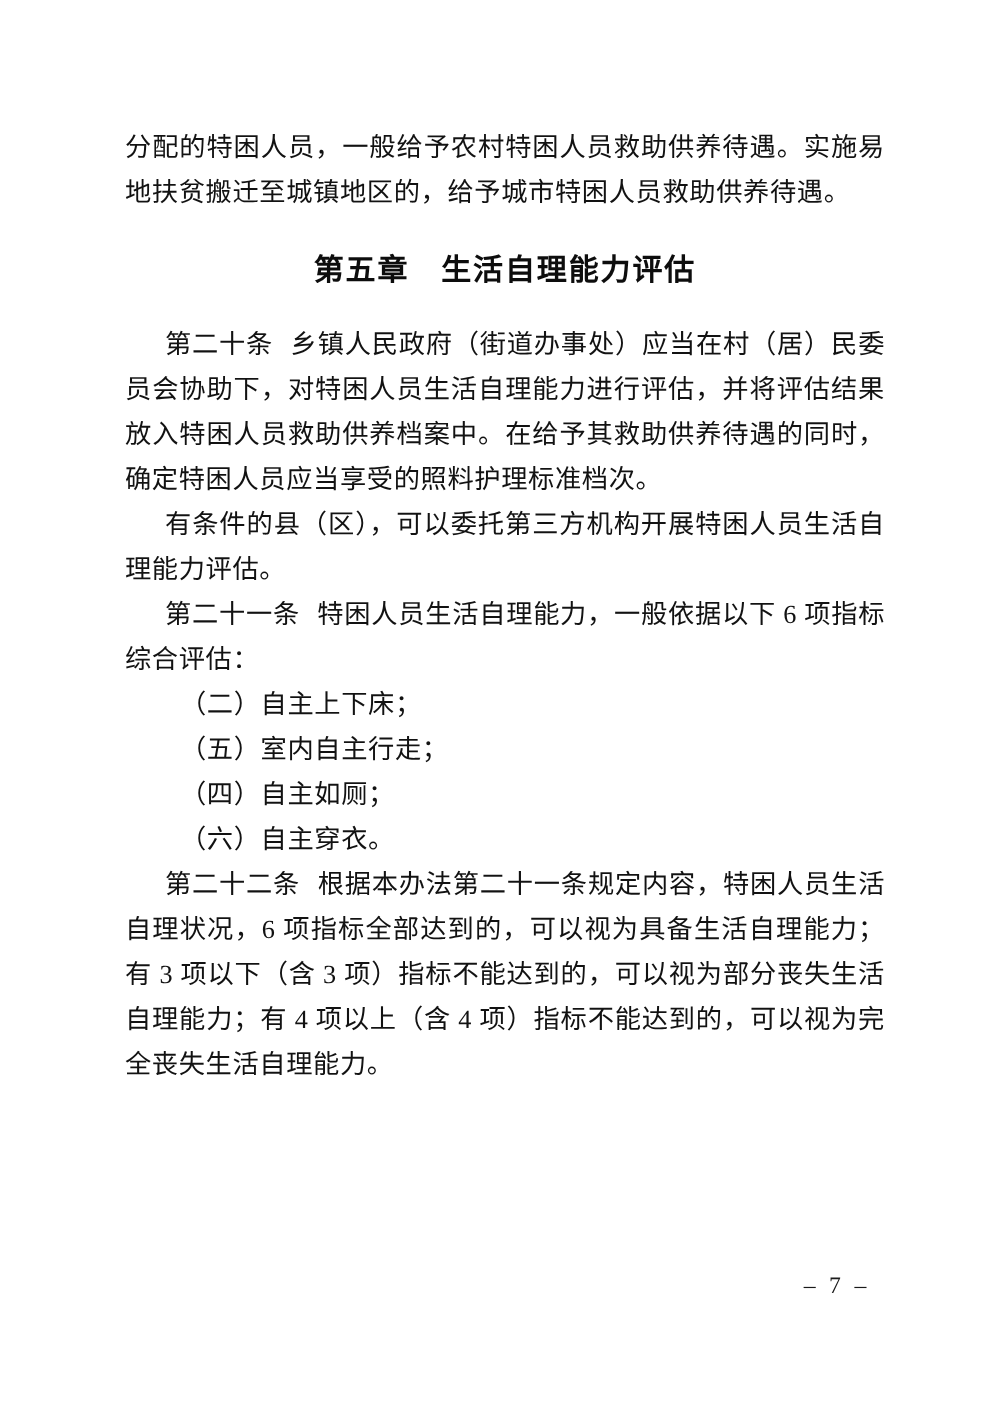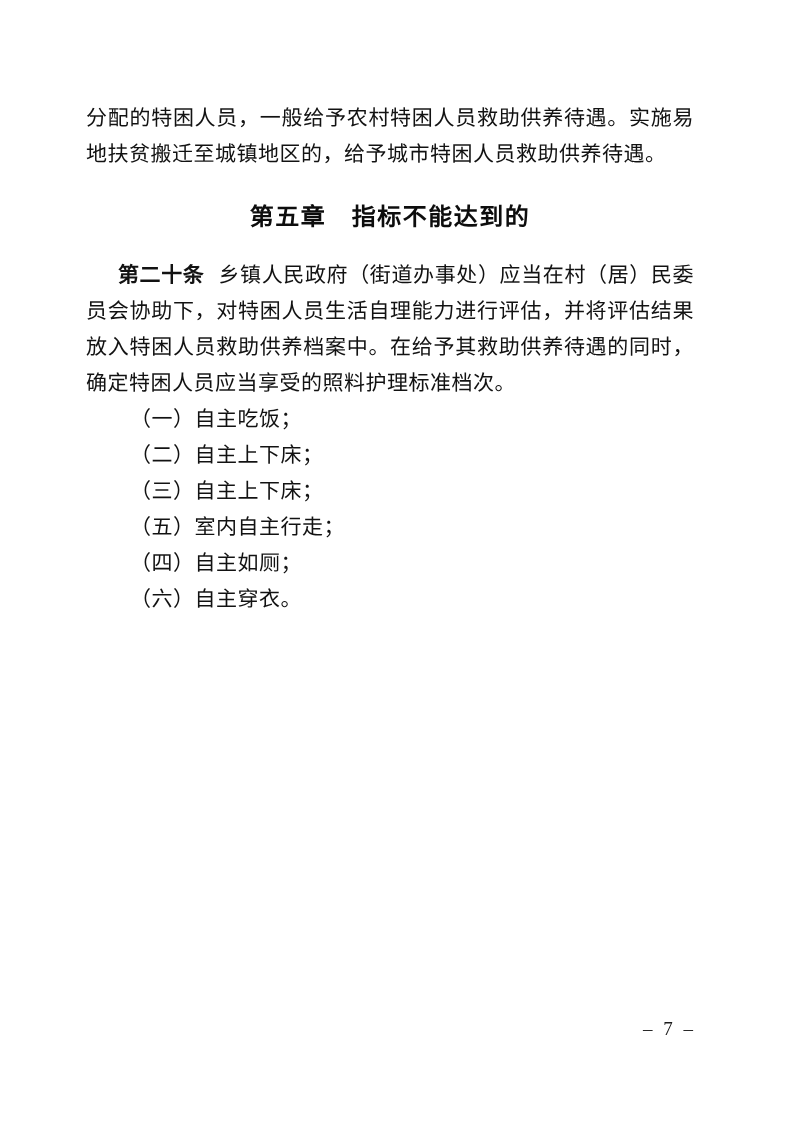--- a/index.html
+++ b/index.html
@@ -11,40 +11,40 @@
     position: relative;
     width: 794px;
     height: 1123px;
     background: #ffffff;
     color: #121212;
     font-family: "Liberation Serif", "DejaVu Serif", serif;
     overflow: hidden;
   }
   .content {
     position: absolute;
-    left: 86px;
+    left: 100px;
     top: 100px;
     width: 608px;
   }
   .para {
     margin: 0;
     font-size: 21px;
     line-height: 36px;
     letter-spacing: 0.5px;
     text-align: justify;
     text-justify: inter-ideograph;
   }
   .para.indent {
     text-indent: 32px;
   }
   .para.list-indent {
     text-indent: 44px;
   }
   .article-no {
-    font-weight: bold;
+    font-weight: normal;
     margin-right: 14px;
   }
   .chapter-title {
     margin: 30px 0 25px 0;
     font-family: "Liberation Sans", "DejaVu Sans", sans-serif;
     font-weight: bold;
     font-size: 24px;
     line-height: 30px;
     letter-spacing: 1.5px;
     text-align: center;
@@ -60,33 +60,38 @@
   }
 </style>
 </head>
 <body>
 
 <div class="page">
   <div class="content">
 
     <p class="para">分配的特困人员，一般给予农村特困人员救助供养待遇。实施易地扶贫搬迁至城镇地区的，给予城市特困人员救助供养待遇。</p>
 
-    <h2 class="chapter-title">第五章　指标不能达到的</h2>
+    <h2 class="chapter-title">第五章　生活自理能力评估</h2>
 
     <p class="para indent">
       <span class="article-no">第二十条</span><span>乡镇人民政府（街道办事处）应当在村（居）民委员会协助下，对特困人员生活自理能力进行评估，并将评估结果放入特困人员救助供养档案中。在给予其救助供养待遇的同时，确定特困人员应当享受的照料护理标准档次。</span>
     </p>
 
+    <p class="para indent">有条件的县（区），可以委托第三方机构开展特困人员生活自理能力评估。</p>
 
+    <p class="para indent">
+      <span class="article-no">第二十一条</span><span>特困人员生活自理能力，一般依据以下 6 项指标综合评估：</span>
+    </p>
 
-    <p class="para list-indent">（一）自主吃饭；</p>
     <p class="para list-indent">（二）自主上下床；</p>
-    <p class="para list-indent">（三）自主上下床；</p>
     <p class="para list-indent">（五）室内自主行走；</p>
     <p class="para list-indent">（四）自主如厕；</p>
     <p class="para list-indent">（六）自主穿衣。</p>
 
+    <p class="para indent">
+      <span class="article-no">第二十二条</span><span>根据本办法第二十一条规定内容，特困人员生活自理状况，6 项指标全部达到的，可以视为具备生活自理能力；有 3 项以下（含 3 项）指标不能达到的，可以视为部分丧失生活自理能力；有 4 项以上（含 4 项）指标不能达到的，可以视为完全丧失生活自理能力。</span>
+    </p>
 
 
   </div>
 
   <div class="page-number">– 7 –</div>
 </div>
 
 </body></html>

